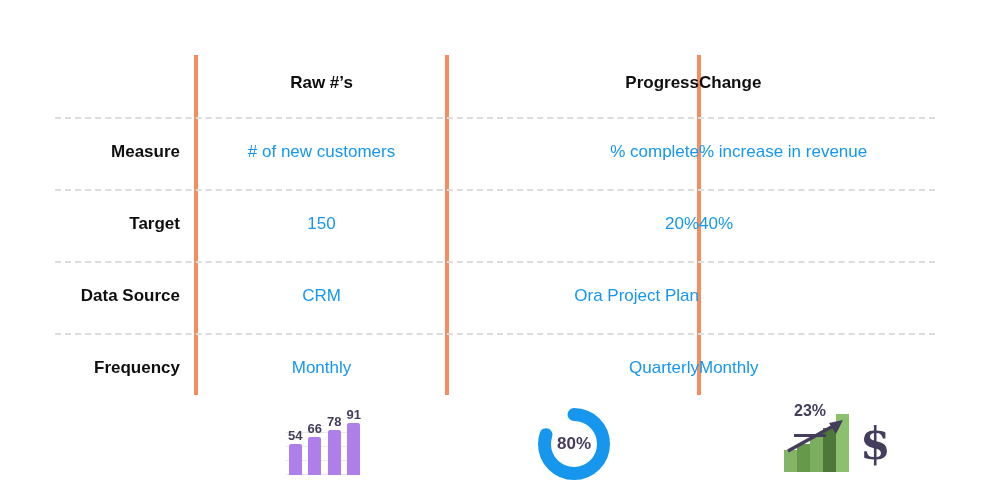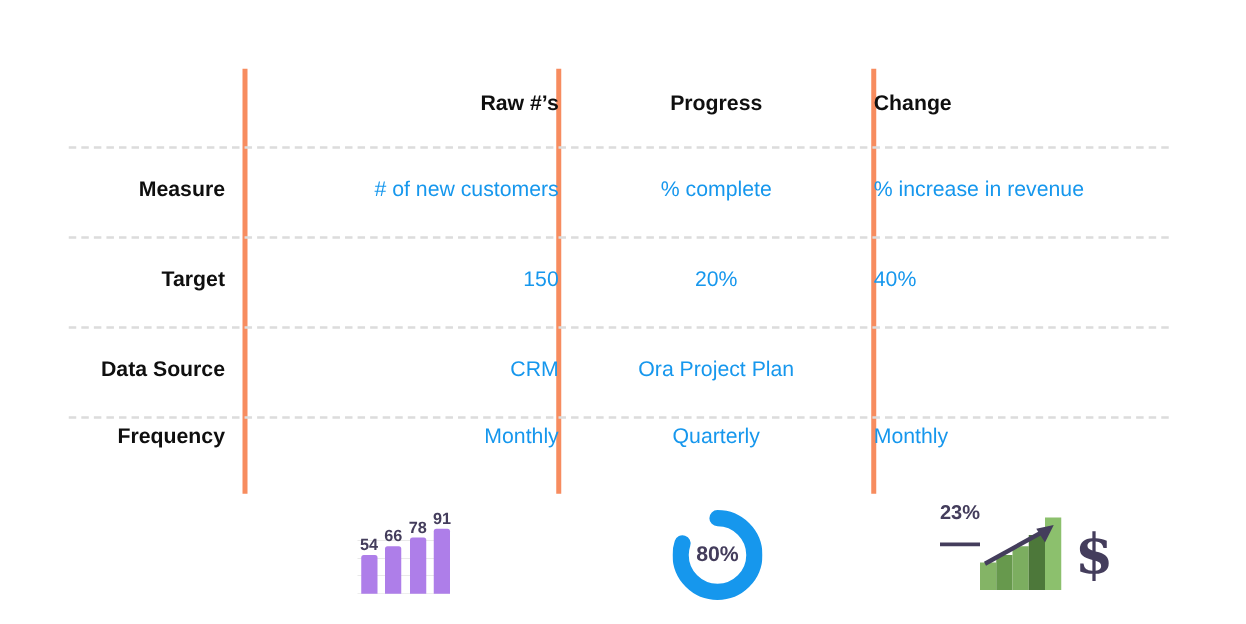--- a/index.html
+++ b/index.html
@@ -11,22 +11,22 @@
   }
   
   .vline { position:absolute; top:55px; width:4px; height:340px; background:#f78c5f; }
   
   .hdash { position:absolute; left:55px; width:880px; height:0; border-top:2px dashed #dcdcdc; }
   
   .row { position:absolute; left:0; display:flex; height:26px; line-height:26px; }
   .cell { height:26px; }
   .cell.rowlabel { width:196px; text-align:right; padding-right:16px;
                    font-size:17px; font-weight:bold; color:#0f0f0f;padding-left:24px; }
-  .cell.c1 { width:251px; text-align:right; }
-  .cell.c2 { width:252px; text-align:center; }
+  .cell.c1 { width:251px; text-align:center; }
+  .cell.c2 { width:252px; text-align:right; }
   .cell.c3 { width:264px; text-align:left; }
   .head  { font-size:17px; font-weight:bold; color:#0f0f0f; }
   .value { font-size:17px; font-weight:normal; color:#1697ed; }
   
   .chart-purple { position:absolute; left:286px; top:403px; width:78px; height:72px; }
   .chart-purple .gridlines { position:absolute; left:0; right:4px; bottom:0; height:44px;
     background:repeating-linear-gradient(to top, #e9e9e9 0 1px, transparent 1px 14px); }
   .bars { position:absolute; bottom:0; left:2px; display:flex; align-items:flex-end; }
   .chart-purple .bars { gap:5px; }
   .vbar-wrap { display:flex; flex-direction:column; align-items:center; justify-content:flex-end; }
@@ -34,21 +34,21 @@
   .vbar { width:13px; }
   
   .chart-donut { position:absolute; left:538px; top:408px; width:72px; height:72px; }
   .chart-donut svg { position:absolute; left:0; top:0; }
   .donut-label { position:absolute; left:0; top:0; width:72px; height:72px;
     display:flex; align-items:center; justify-content:center;
     font-size:17px; font-weight:bold; color:#443d5c; }
   
   .chart-green { position:absolute; left:784px; top:414px; width:70px; height:58px; }
   .chart-green .bars { left:0; gap:0; }
-  .green-pct { position:absolute; left:752px; top:402px; font-size:16px; font-weight:bold;
+  .green-pct { position:absolute; left:794px; top:402px; font-size:16px; font-weight:bold;
     color:#443d5c; border-bottom:3px solid #443d5c; padding-bottom:15px; line-height:17px; }
   .green-arrow { position:absolute; left:781px; top:414px; }
   .dollar { position:absolute; left:860px; top:420px; font-family:"DejaVu Serif", serif;
     font-weight:bold; font-size:44px; line-height:48px; color:#443d5c; }
 </style>
 </head>
 <body>
 
 <div class="canvas">
 
@@ -81,21 +81,21 @@
     <div class="cell c2 value">20%</div>
     <div class="cell c3 value">40%</div>
   </div>
 
   <div class="row" style="top:283px">
     <div class="cell rowlabel">Data Source</div>
     <div class="cell c1 value">CRM</div>
     <div class="cell c2 value">Ora Project Plan</div>
   </div>
 
-  <div class="row" style="top:336px">
+  <div class="row" style="top:355px">
     <div class="cell rowlabel">Frequency</div>
     <div class="cell c1 value">Monthly</div>
     <div class="cell c2 value">Quarterly</div>
     <div class="cell c3 value">Monthly</div>
   </div>
 
   <div class="chart-purple">
     <div class="gridlines"></div>
     <div class="bars" id="purple-bars">
         <div class="vbar-wrap">

